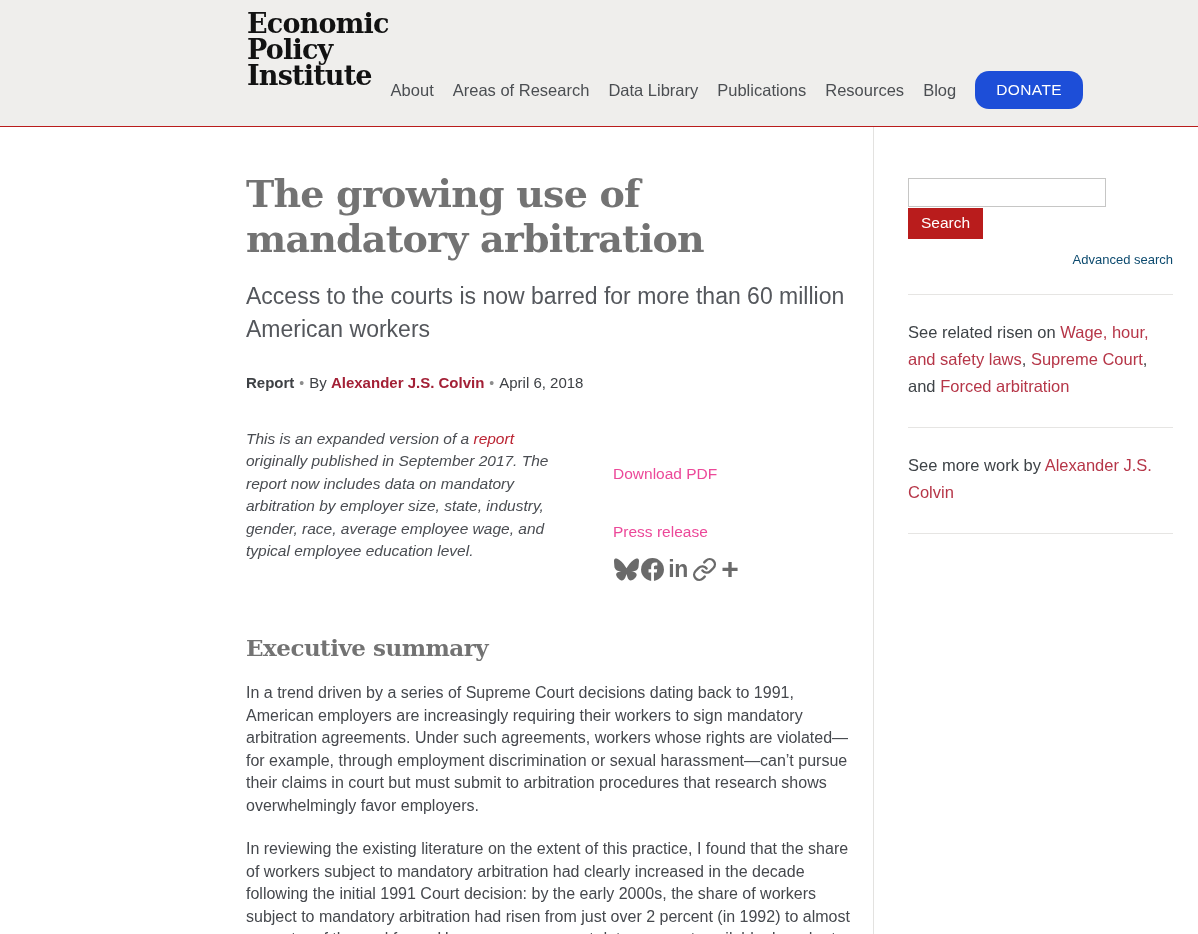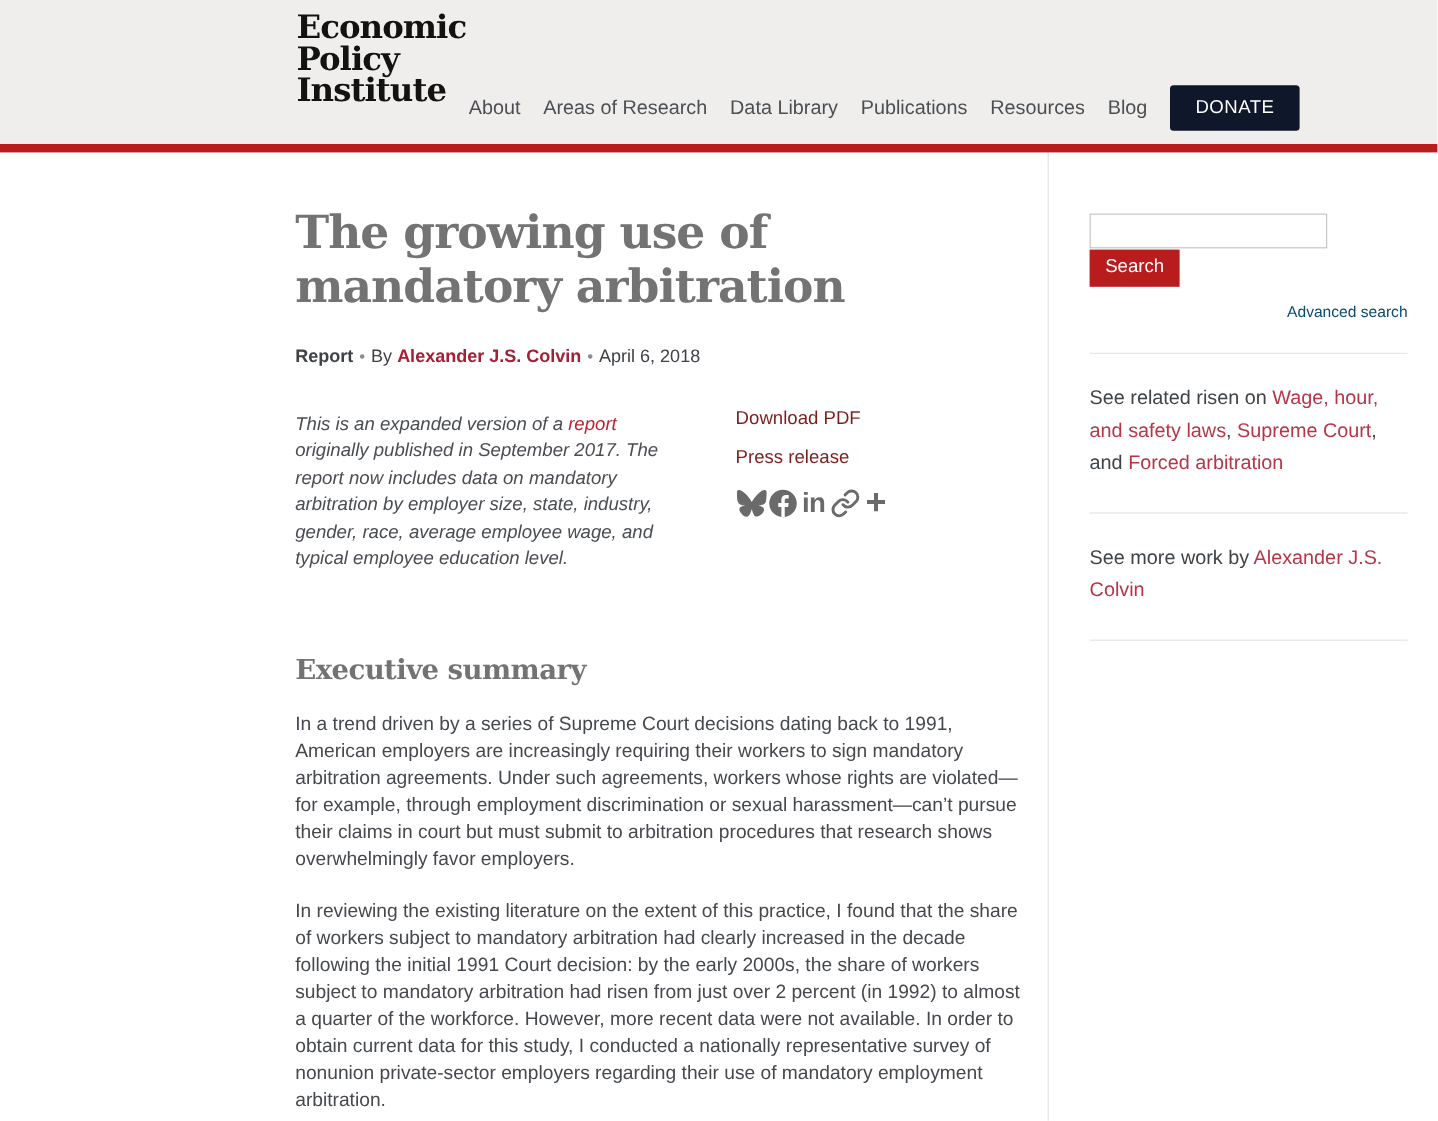--- a/index.html
+++ b/index.html
@@ -10,21 +10,21 @@
     font-family: "Liberation Sans", sans-serif;
     color: #45484d;
   }
   a { cursor: pointer; }
 
   
   .site-header {
     position: relative;
     height: 127px;
     background: #efeeec;
-    border-bottom: 7px solid #b91c1c;
+    border-bottom: 1px solid #b91c1c;
     text-decoration: underline;
   }
   .logo {
     position: absolute;
     left: 247px;
     top: 11px;
     font-family: "DejaVu Serif", serif;
     font-weight: 700;
     font-size: 27px;
     line-height: 26px;
@@ -42,28 +42,28 @@
     gap: 19px;
   }
   .nav-link {
     color: #4b4e52;
     font-size: 16.5px;
     text-decoration: none;
     white-space: nowrap;
   }
   .donate-btn {
     display: inline-block;
-    background: #0f172a;
+    background: #1d4ed8;
     color: #ffffff;
     font-size: 15.5px;
     letter-spacing: 0.4px;
     height: 38px;
     line-height: 38px;
     padding: 0 21px;
-    border-radius: 3px;
+    border-radius: 14px;
     text-decoration: none;
     text-align: center;
   }
 
   
   .layout { display: flex; min-height: 807px; align-items: stretch; }
   .main-col { width: 608px; margin-left: 246px; flex: none; }
   .sidebar {
     flex: 1;
     margin-left: 19px;
@@ -100,24 +100,25 @@
     width: 314px;
     font-style: italic;
     font-size: 15.5px;
     line-height: 22.5px;
     color: #4a4d52;
   }
   .note-link { color: #bb2433; text-decoration: none; }
   .actions { margin-left: 53px; padding-top: 13px; }
   .action-link {
     display: block;
-    color: #7f1d1d;
+    color: #ec4899;
     font-size: 15.5px;
     text-decoration: none;
     margin-bottom: 15px;
+    margin-top: 40px;
   }
   .share-row { display: flex; align-items: center; margin-top: 8px; }
   .share-icon {
     display: inline-flex;
     align-items: center;
     justify-content: center;
     width: 26px; height: 26px;
     color: #6a6a6a;
     text-decoration: none;
   }
@@ -205,20 +206,21 @@
     <a class="nav-link">Resources</a>
     <a class="nav-link">Blog</a>
     <a class="donate-btn">DONATE</a>
   </nav>
 </header>
 
 <div class="layout">
 
   <main class="main-col">
     <h1 class="article-title">The growing use of mandatory arbitration</h1>
+    <h2 class="article-subtitle">Access to the courts is now barred for more than 60 million American workers</h2>
 
     <div class="byline">
       <span class="cat">Report</span><span class="dot">•</span><span>By </span><a class="author-link">Alexander J.S. Colvin</a><span class="dot">•</span><span>April 6, 2018</span>
     </div>
 
     <div class="note-row">
       <p class="note"><span>This is an expanded version of a </span><a class="note-link">report</a><span> originally published in September 2017. The report now includes data on mandatory arbitration by employer size, state, industry, gender, race, average employee wage, and typical employee education level.</span></p>
 
       <div class="actions">
         <a class="action-link">Download PDF</a>

